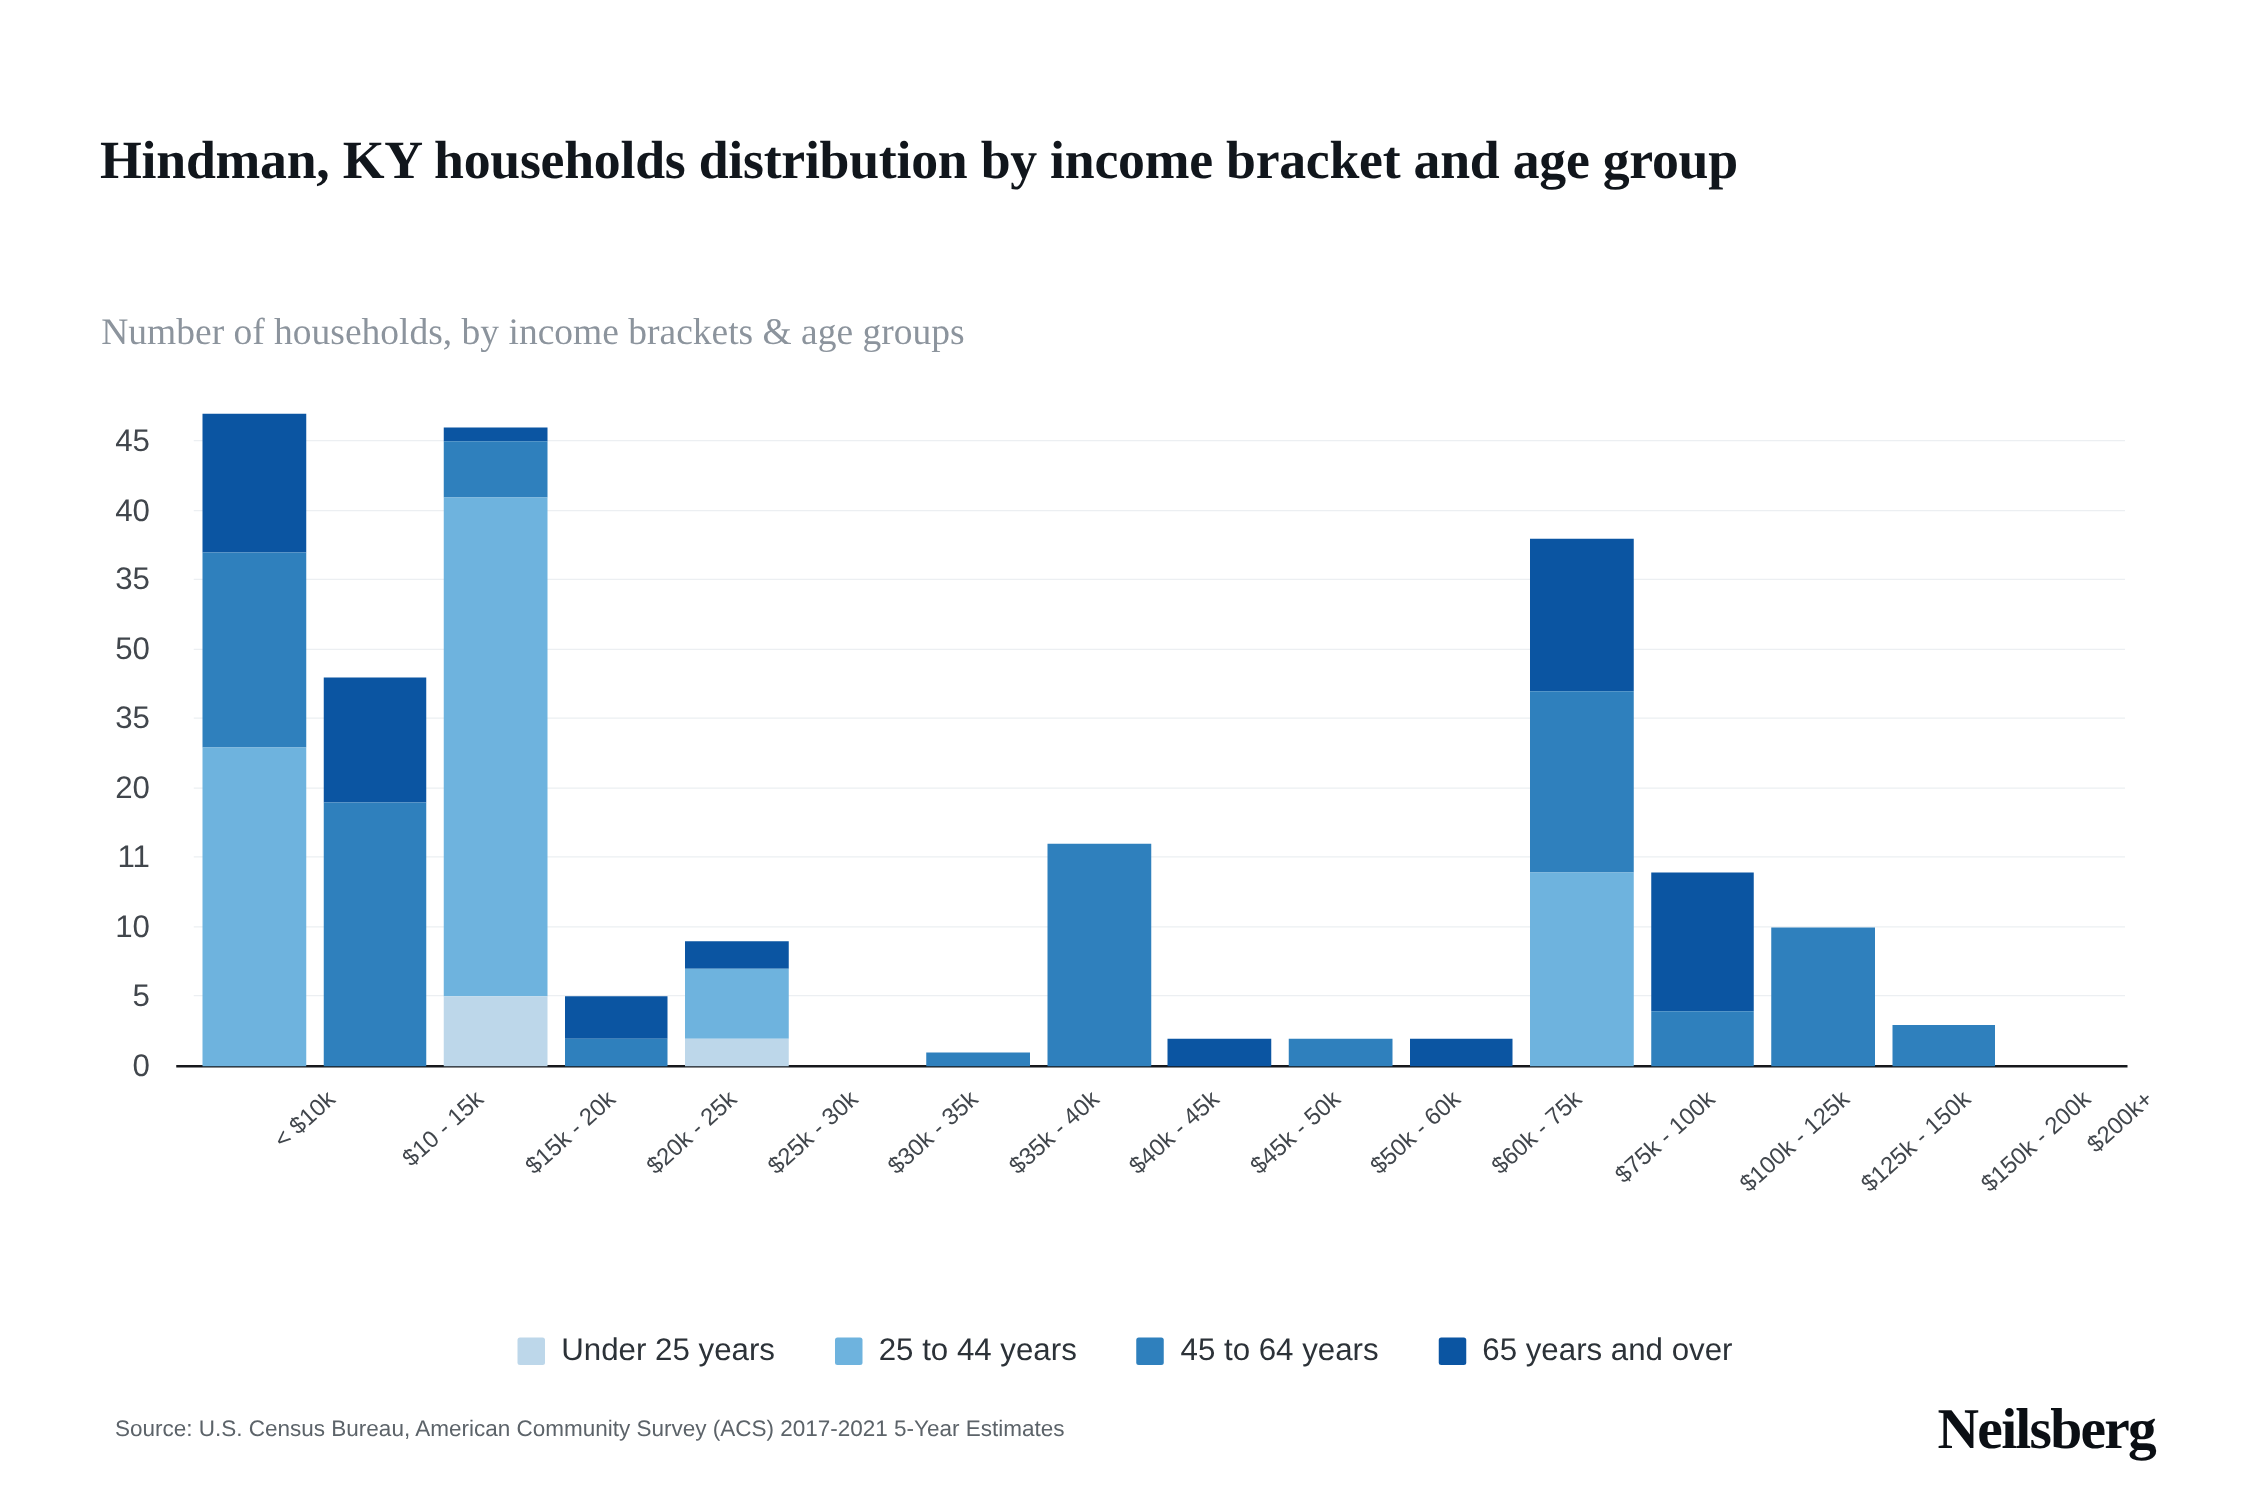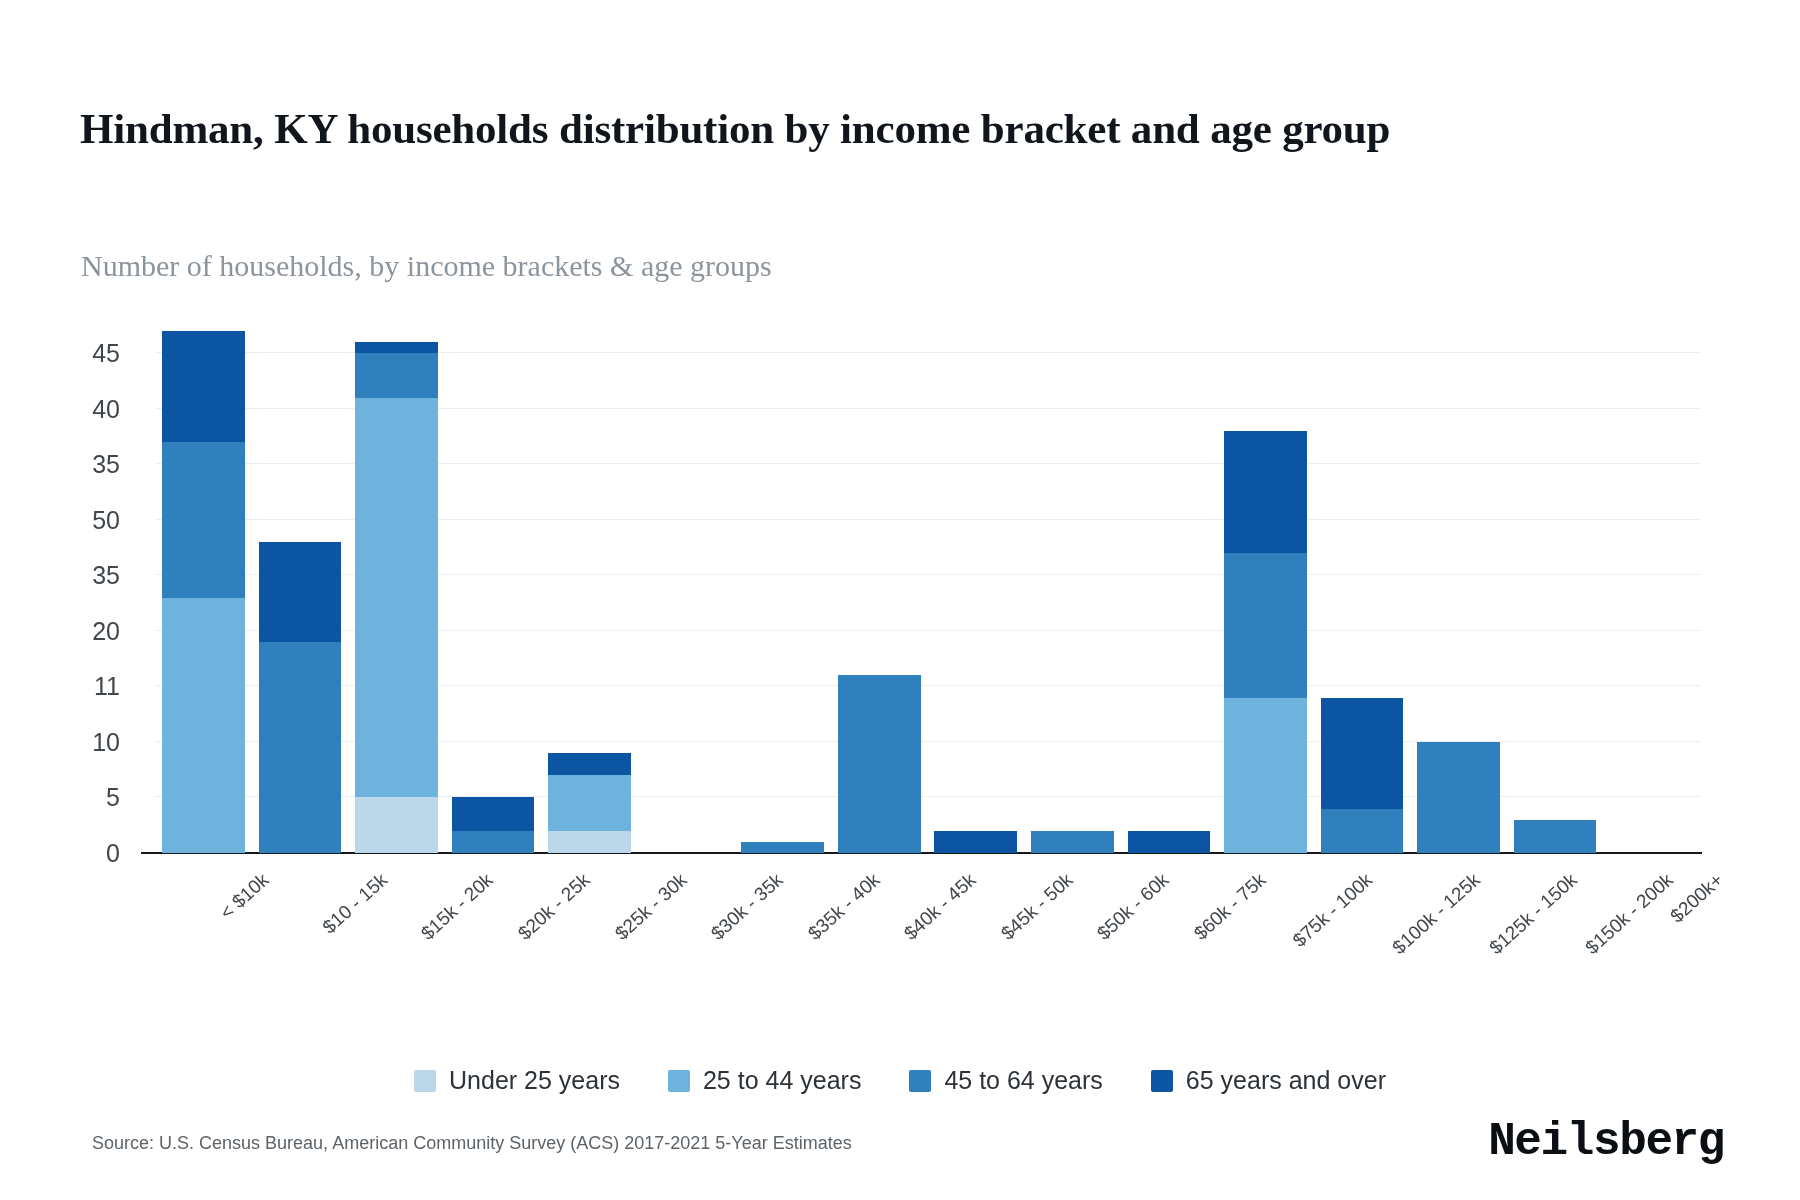--- a/index.html
+++ b/index.html
@@ -74,21 +74,21 @@
   .legend-swatch{width:22px;height:22px;border-radius:2px;display:block;}
   .legend-label{font-size:25px;color:#2c3238;white-space:nowrap;}
 
   
   .source{
     position:absolute;left:92px;top:1085px;
     font-size:18px;color:#5c6369;white-space:nowrap;
   }
   .brand{
     position:absolute;right:76px;top:1068px;
-    font-family:Liberation Mono, monospace;
+    font-family:Liberation Serif, serif;
     font-size:46px;font-weight:700;color:#0b0f14;
     letter-spacing:-1.4px;
   }
 </style>
 </head>
 <body>
 
 <div class="page">
 
   <div class="title">Hindman, KY households distribution by income bracket and age group</div>

